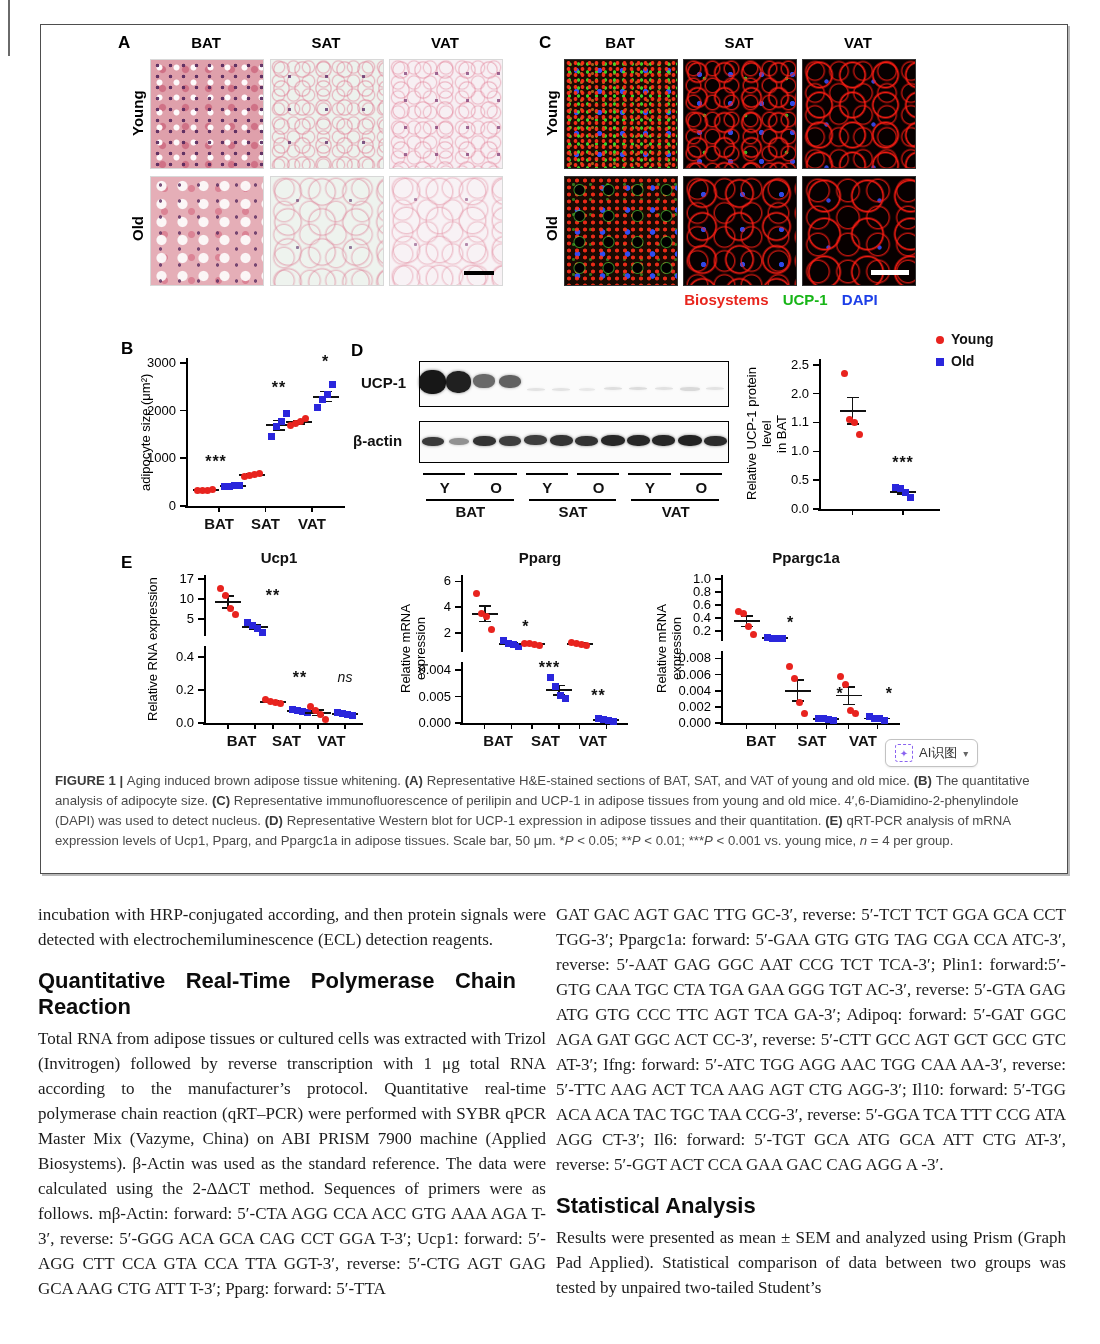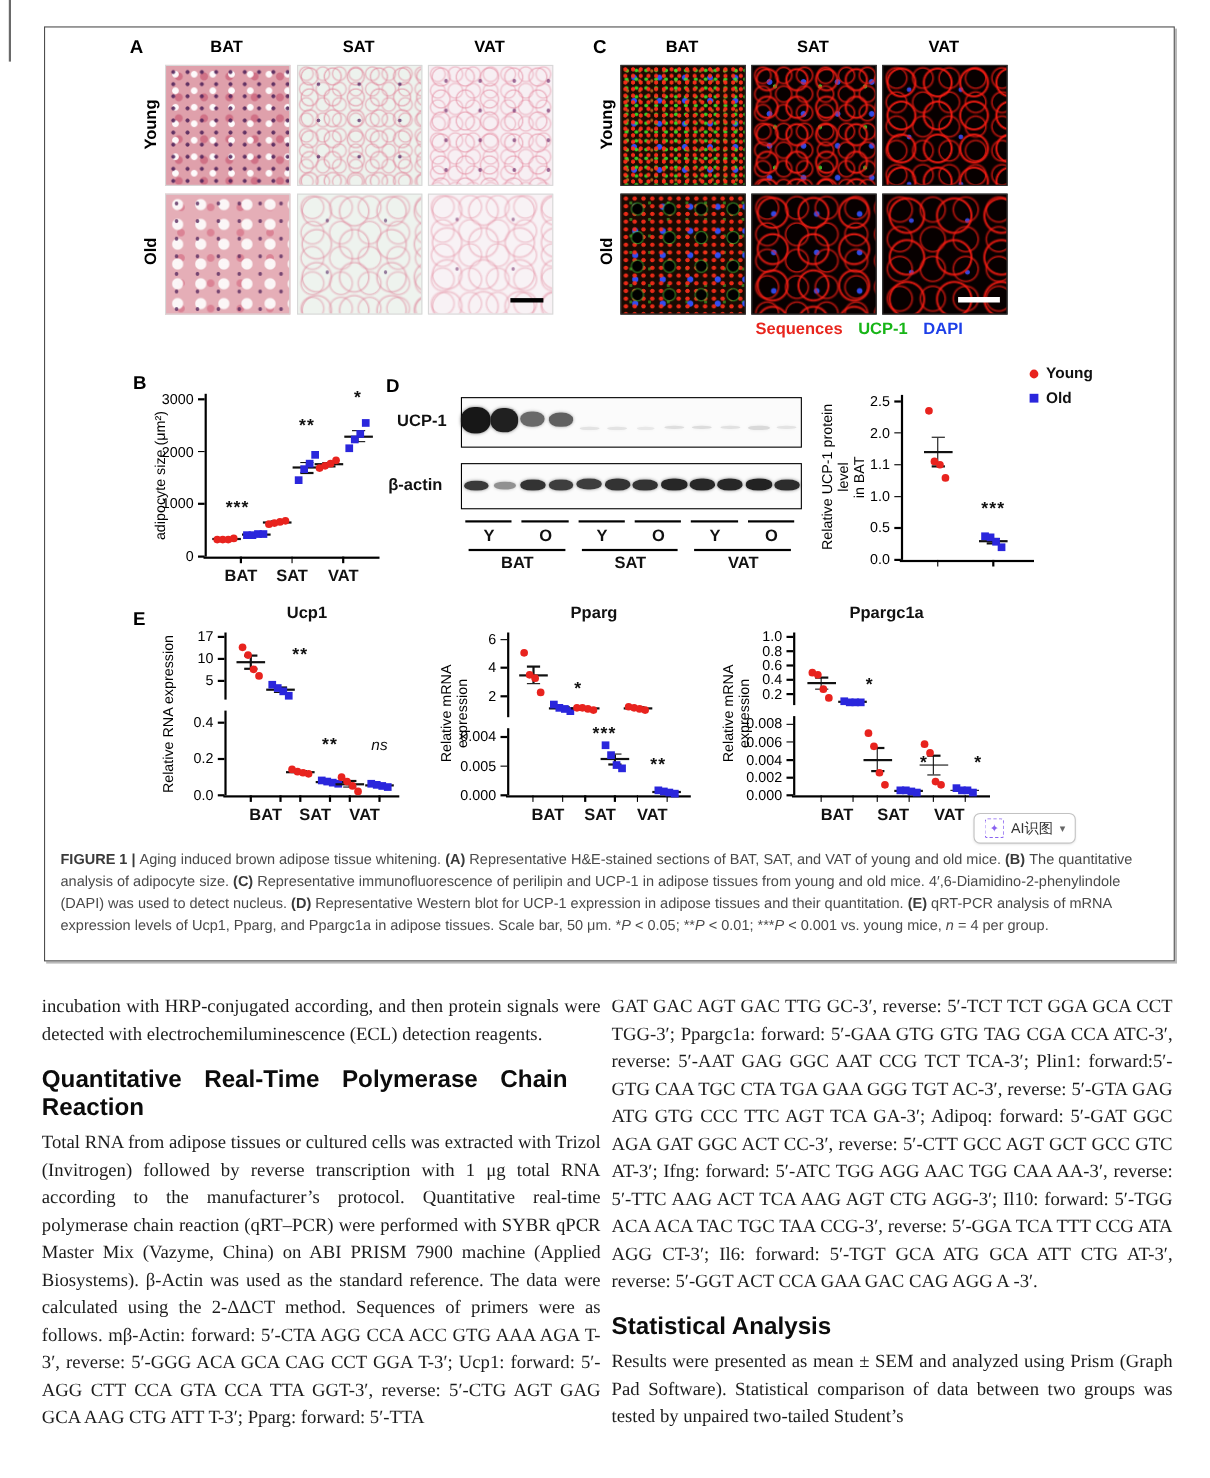--- a/index.html
+++ b/index.html
@@ -163,21 +163,21 @@
   <div class="row-label" style="left:502px;top:178px;height:52px;">Old</div>
   <div class="tile t-c-by" style="left:523px;top:34px;border-color:#333;"></div>
   <div class="tile t-c-sy" style="left:642px;top:34px;border-color:#333;"></div>
   <div class="tile t-c-vy" style="left:761px;top:34px;border-color:#333;"></div>
   <div class="tile t-c-bo" style="left:523px;top:151px;border-color:#333;"></div>
   <div class="tile t-c-so" style="left:642px;top:151px;border-color:#333;"></div>
   <div class="tile t-c-vo" style="left:761px;top:151px;border-color:#333;">
     <div class="scalebar" style="right:6px;bottom:10px;width:38px;height:5px;background:#fff;"></div>
   </div>
   <div class="if-legend" style="left:560px;top:266px;width:360px;text-align:center;">
-    <span style="color: rgb(232, 37, 29);">Sequences</span>
+    <span style="color: rgb(232, 37, 29);">Biosystems</span>
     <span style="color: rgb(23, 181, 23);">UCP-1</span>
     <span style="color: rgb(29, 63, 232);">DAPI</span>
   </div>
 
   <div class="panel-label" style="left:80px;top:314px;">B</div>
   <div class="chart" style="left:70px;top:328px;width:250px;height:192px;">
       <div class="ylab" style="left: 28px; top: 5px; height: 148px;">adipocyte size (μm²)</div>
       <div class="yaxis" style="left: 75px; top: 5px; height: 148px;"></div>
       <div class="tickline" style="left: 69px; top: 152.2px; width: 6px;"></div>
       <div class="ticklab" style="left: 19px; top: 145px; width: 46px;">0</div>
@@ -595,14 +595,14 @@
 </div>
 
 <div class="col" id="col-left" style="left:38px;top:902px;width:508px;height:442px;overflow:hidden;">
     <p>incubation with HRP-conjugated according, and then protein signals were detected with electrochemiluminescence (ECL) detection reagents.</p>
     <h3>Quantitative Real-Time Polymerase Chain Reaction</h3>
     <p>Total RNA from adipose tissues or cultured cells was extracted with Trizol (Invitrogen) followed by reverse transcription with 1 μg total RNA according to the manufacturer’s protocol. Quantitative real-time polymerase chain reaction (qRT–PCR) were performed with SYBR qPCR Master Mix (Vazyme, China) on ABI PRISM 7900 machine (Applied Biosystems). β-Actin was used as the standard reference. The data were calculated using the 2-ΔΔCT method. Sequences of primers were as follows. mβ-Actin: forward: 5′-CTA AGG CCA ACC GTG AAA AGA T-3′, reverse: 5′-GGG ACA GCA CAG CCT GGA T-3′; Ucp1: forward: 5′-AGG CTT CCA GTA CCA TTA GGT-3′, reverse: 5′-CTG AGT GAG GCA AAG CTG ATT T-3′; Pparg: forward: 5′-TTA</p>
   </div>
 <div class="col" id="col-right" style="left:556px;top:902px;width:510px;height:442px;overflow:hidden;">
     <p>GAT GAC AGT GAC TTG GC-3′, reverse: 5′-TCT TCT GGA GCA CCT TGG-3′; Ppargc1a: forward: 5′-GAA GTG GTG TAG CGA CCA ATC-3′, reverse: 5′-AAT GAG GGC AAT CCG TCT TCA-3′; Plin1: forward:5′-GTG CAA TGC CTA TGA GAA GGG TGT AC-3′, reverse: 5′-GTA GAG ATG GTG CCC TTC AGT TCA GA-3′; Adipoq: forward: 5′-GAT GGC AGA GAT GGC ACT CC-3′, reverse: 5′-CTT GCC AGT GCT GCC GTC AT-3′; Ifng: forward: 5′-ATC TGG AGG AAC TGG CAA AA-3′, reverse: 5′-TTC AAG ACT TCA AAG AGT CTG AGG-3′; Il10: forward: 5′-TGG ACA ACA TAC TGC TAA CCG-3′, reverse: 5′-GGA TCA TTT CCG ATA AGG CT-3′; Il6: forward: 5′-TGT GCA ATG GCA ATT CTG AT-3′, reverse: 5′-GGT ACT CCA GAA GAC CAG AGG A -3′.</p>
     <h3>Statistical Analysis</h3>
-    <p>Results were presented as mean ± SEM and analyzed using Prism (Graph Pad Software). Statistical comparison of data between two groups was tested by unpaired two-tailed Student’s</p>
+    <p>Results were presented as mean ± SEM and analyzed using Prism (Graph Pad Applied). Statistical comparison of data between two groups was tested by unpaired two-tailed Student’s</p>
   </div>
 
 </body></html>

